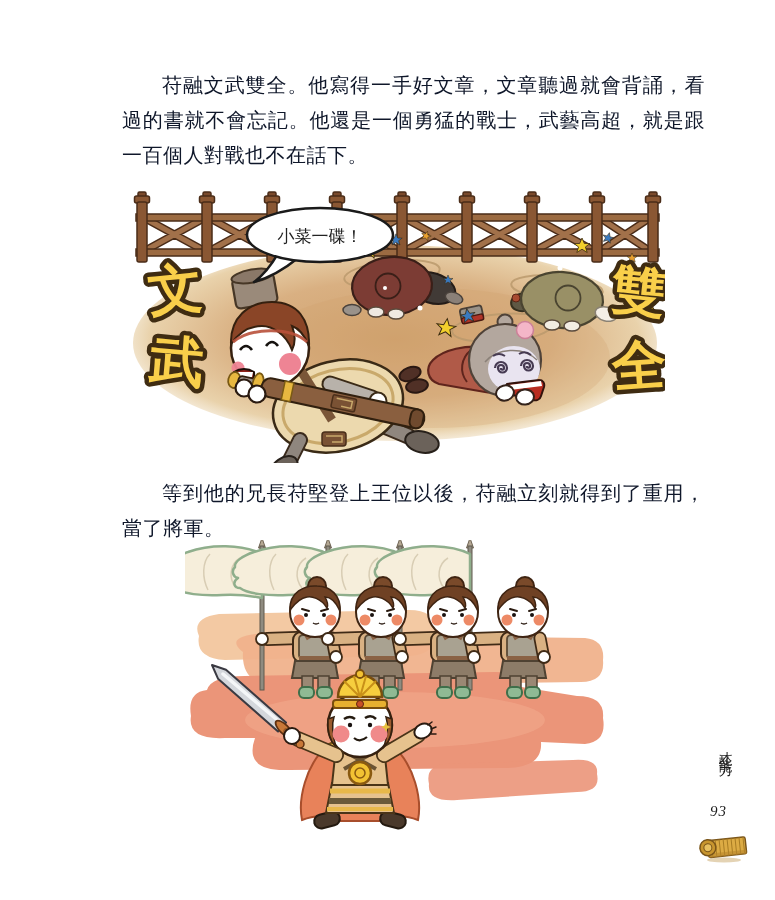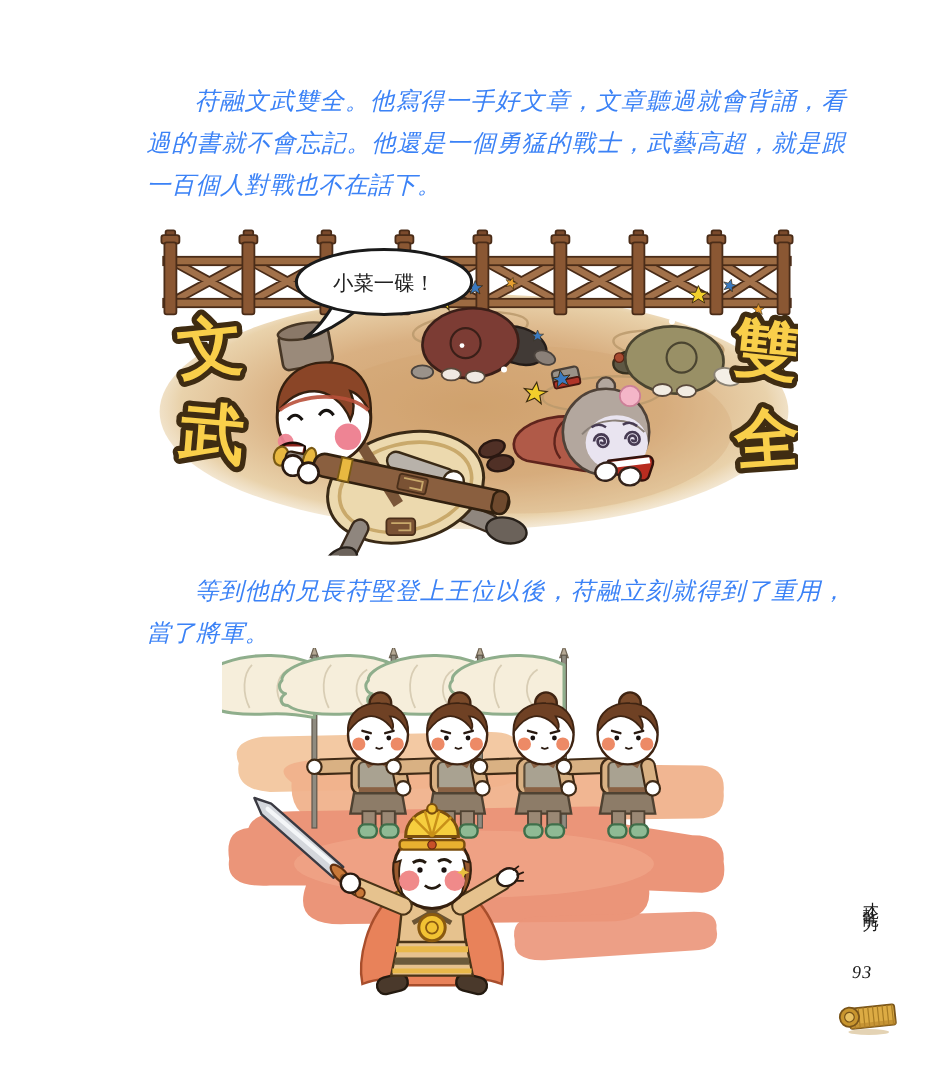--- a/index.html
+++ b/index.html
@@ -2,22 +2,22 @@
 <html><head>
 <meta charset="utf-8">
 <style>
   html,body{margin:0;padding:0;}
   body{
     width:775px;height:900px;background:#ffffff;position:relative;overflow:hidden;
     font-family:"Liberation Serif","DejaVu Serif",serif;
   }
   .para{
     position:absolute;left:122px;width:583px;margin:0;
-    font-size:20px;line-height:35px;color:#3b82f6;
-    text-align:justify;text-indent:2em;letter-spacing:.5px;font-style:italic;
+    font-size:20px;line-height:35px;color:#0f172a;
+    text-align:justify;text-indent:2em;letter-spacing:.5px;
   }
   #para1{top:68px;}
   #para2{top:476px;}
   .illus{position:absolute;}
   #illus1{left:130px;top:188px;}
   #illus2{left:185px;top:540px;}
   .chapter-label{
     position:absolute;left:716px;top:740px;writing-mode:vertical-rl;
     font-size:13.5px;letter-spacing:4px;color:#1a1a1a;
   }

